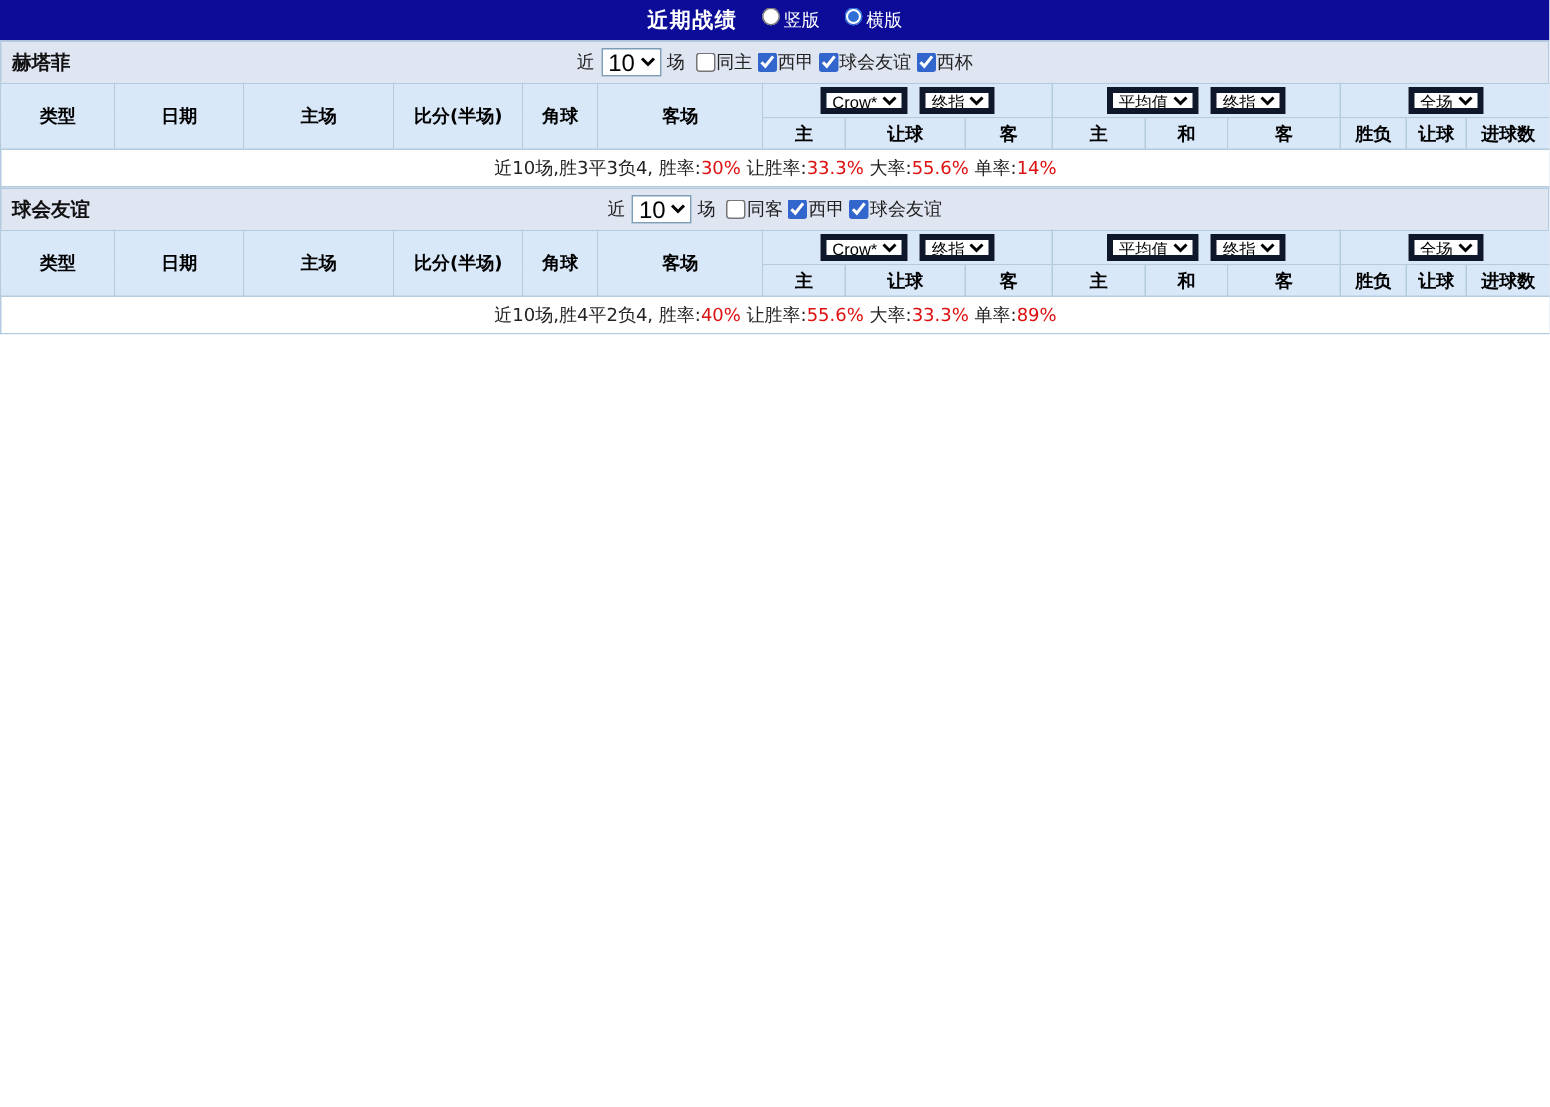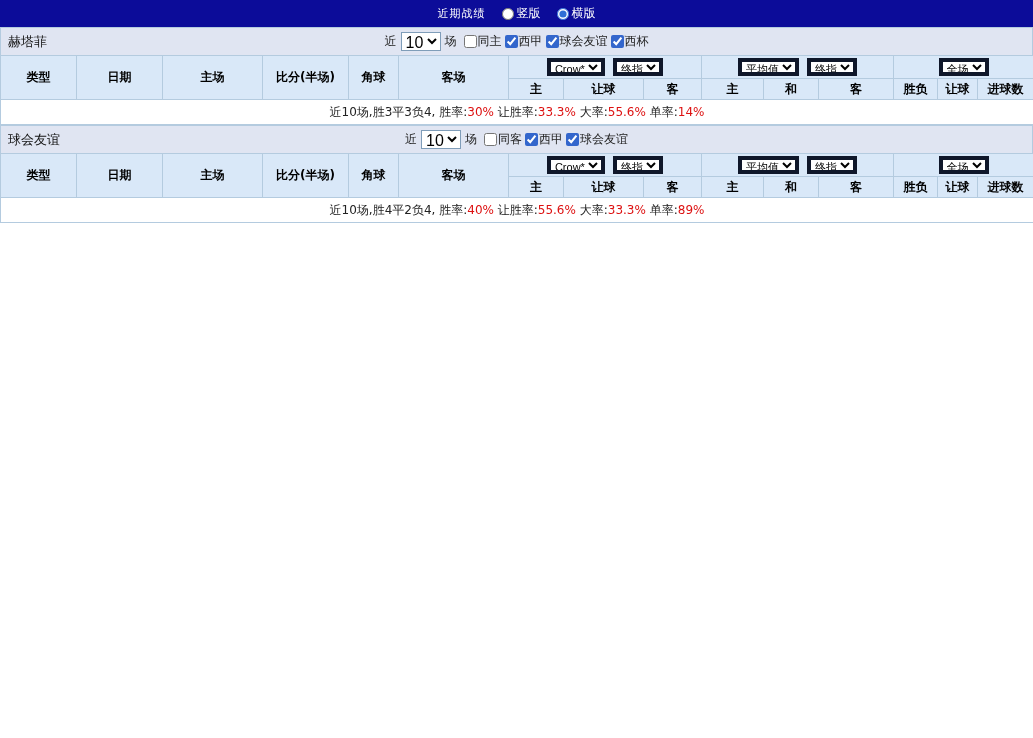--- a/index.html
+++ b/index.html
@@ -3,25 +3,25 @@
 <meta charset="utf-8">
 <style>
   :root{
     --navy:#0c0c99; --red:#dd1111; --blue:#1515cc; --green:#009900;
     --header_blue:#d9e8f8; --bar_lavender:#e0e5f2; --row_alt:#edf4ed;
     --border:#b4cbdf; --liga_green:#009a3c; --friendly_teal:#00b2b2;
   }
   html,body{margin:0;padding:0}
   body{width:1033px;font-family:"DejaVu Sans","Liberation Sans",sans-serif;font-size:12px;color:#222;background:#fff}
   .topbar{height:27px;background:var(--navy);color:#fff;display:flex;align-items:center;justify-content:center;gap:16px}
-  .topbar .title{font-weight:normal;font-size:11px;letter-spacing:1px}
-  .topbar label{display:flex;align-items:center;gap:3px;cursor:pointer;font-size:12px}
+  .topbar .title{font-weight:bold;font-size:14px;letter-spacing:1px}
+  .topbar label{display:flex;align-items:flex-start;gap:3px;cursor:pointer;font-size:12px}
   .topbar input[type=radio]{width:12px;height:12px;margin:0;accent-color:#2f6fd6}
   .section-bar{height:27px;background:var(--bar_lavender);border:1px solid var(--border);border-bottom:none;display:flex;align-items:center;justify-content:center;position:relative}
-  .section-title{position:absolute;left:7px;font-weight:normal;font-size:13px;color:#111}
+  .section-title{position:absolute;left:7px;font-weight:bold;font-size:13px;color:#111}
   .controls{display:flex;align-items:center;gap:4px}
   .controls select{font-size:16px;height:19px;border:1px solid #7f9db9;background:#fff}
   .chk{display:inline-flex;align-items:center;margin-left:3px;cursor:pointer}
   .chk input{width:13px;height:13px;accent-color:#3366cc;margin:0 1px 0 0}
   table{border-collapse:collapse;table-layout:fixed;width:1033px}
   th,td{border:1px solid var(--border);text-align:center;white-space:nowrap;overflow:hidden;padding:0 1px}
   thead th{background:var(--header_blue);font-weight:bold;color:#000;height:22px;font-size:12px}
   thead tr.sub th{height:20px}
   thead select{font-size:11px;height:18px;margin:0 2px;border:4px solid #0f172a;background:#fff}
   .red{color:var(--red)}

